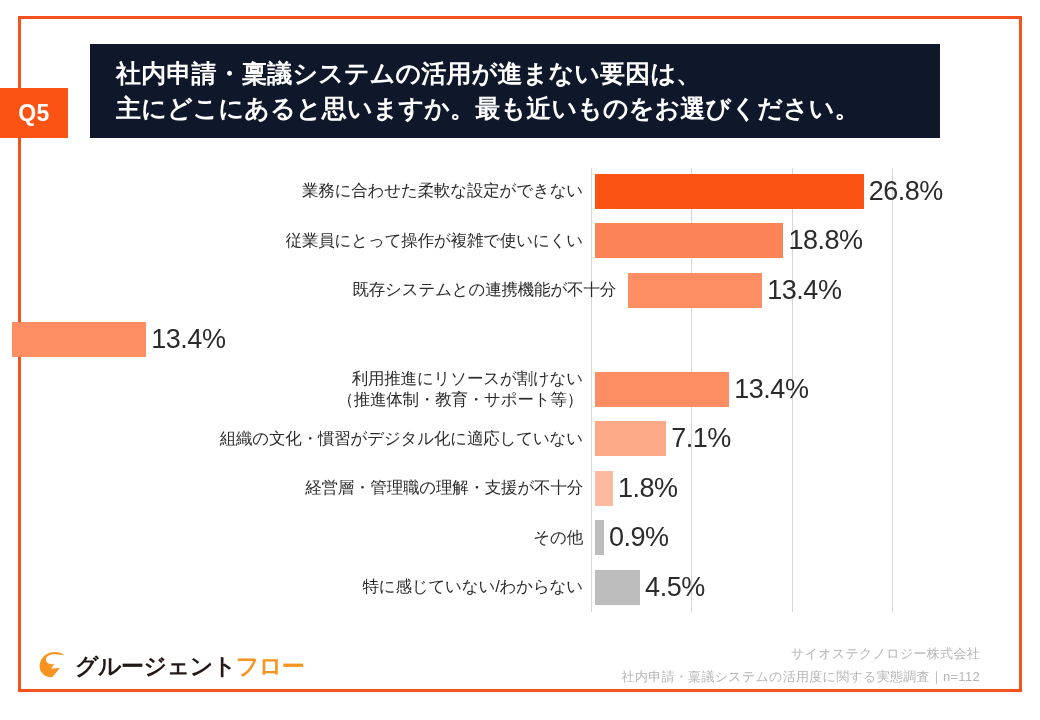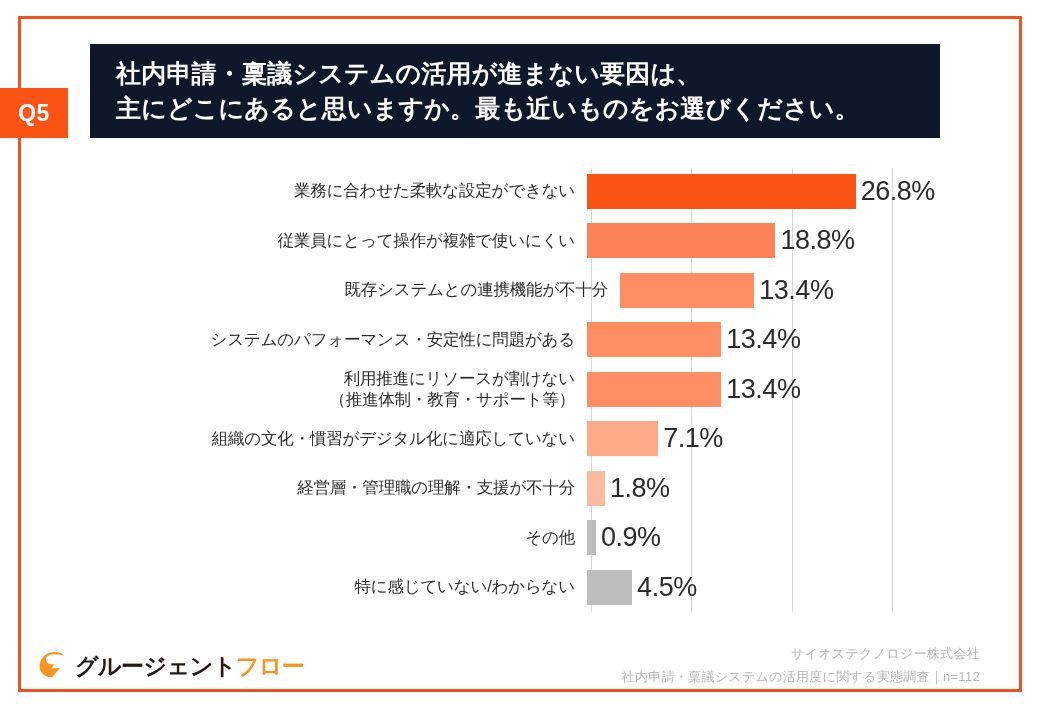--- a/index.html
+++ b/index.html
@@ -85,21 +85,21 @@
   }
   .gridline {
     position: absolute;
     top: 0;
     width: 1px;
     height: 100%;
     background: #D6D6D6;
   }
   #rows {
     position: absolute;
-    left: 4px;
+    left: 12px;
     top: 0;
     width: 850px;
     height: 462px;
   }
   .row {
     position: absolute;
     left: 0;
     width: 1022px;
     display: flex;
     align-items: center;
@@ -214,23 +214,20 @@
       <div class="row" style="top: 107px; height: 46px; padding-left: 33px;">
         <div class="row-label">
           <div>既存システムとの連携機能が不十分</div>
         </div>
         <div class="bar-wrap">
           <div class="bar" style="width: 134.335px; background: rgb(253, 141, 99);"></div>
           <div class="bar-value">13.4%</div>
         </div>
       </div>
       <div class="row" style="top: 156.5px; height: 46px;">
-        <div class="row-label">
-          <div>システムのパフォーマンス・安定性に問題がある</div>
-        </div>
         <div class="bar-wrap">
           <div class="bar" style="width: 134.335px; background: rgb(253, 141, 99);"></div>
           <div class="bar-value">13.4%</div>
         </div>
       </div>
       <div class="row" style="top: 206px; height: 46px;">
         <div class="row-label">
           <div>利用推進にリソースが割けない</div>
           <div>（推進体制・教育・サポート等）</div>
         </div>

